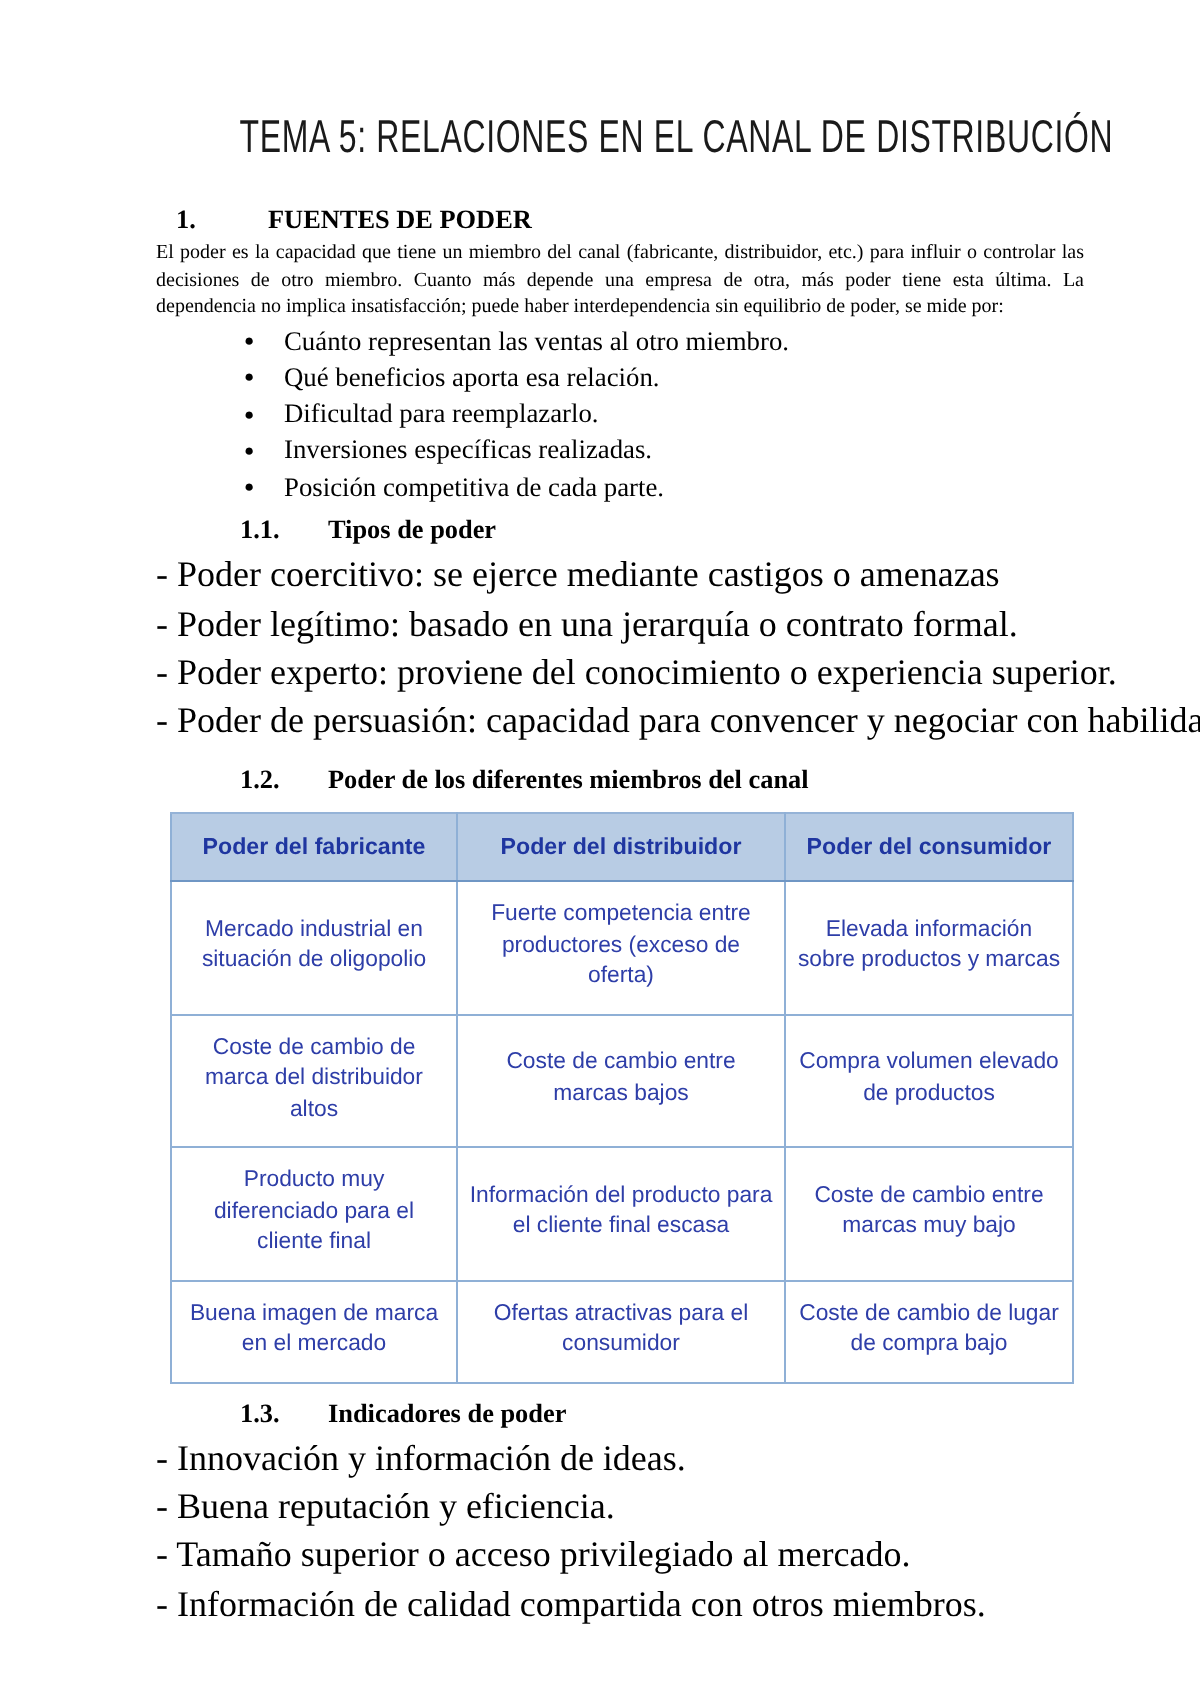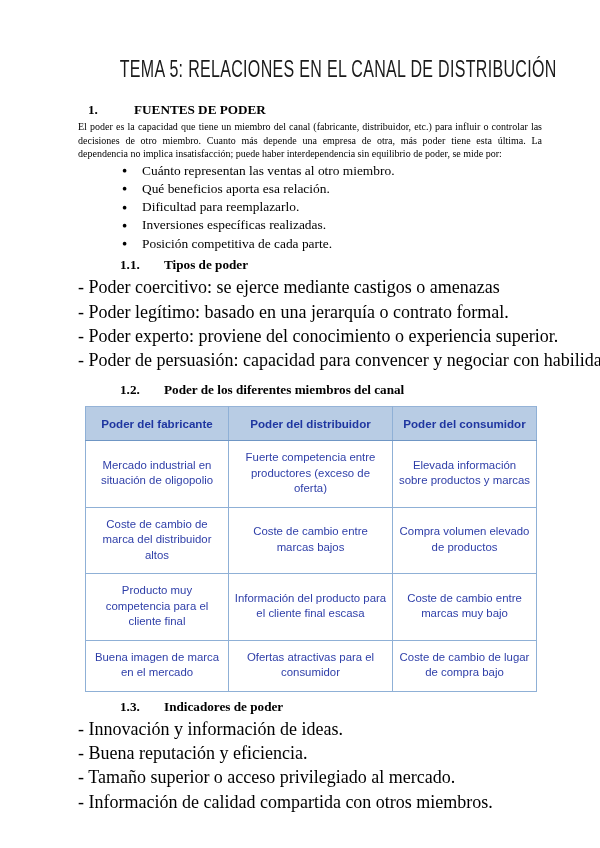--- a/index.html
+++ b/index.html
@@ -204,21 +204,21 @@
             <td>Mercado industrial en situación de oligopolio</td>
             <td>Fuerte competencia entre productores (exceso de oferta)</td>
             <td>Elevada información sobre productos y marcas</td>
           </tr>
           <tr>
             <td>Coste de cambio de marca del distribuidor altos</td>
             <td>Coste de cambio entre marcas bajos</td>
             <td>Compra volumen elevado de productos</td>
           </tr>
           <tr>
-            <td>Producto muy competencia para el cliente final</td>
+            <td>Producto muy diferenciado para el cliente final</td>
             <td>Información del producto para el cliente final escasa</td>
             <td>Coste de cambio entre marcas muy bajo</td>
           </tr>
           <tr class="row-last">
             <td>Buena imagen de marca en el mercado</td>
             <td>Ofertas atractivas para el consumidor</td>
             <td>Coste de cambio de lugar de compra bajo</td>
           </tr>
         </tbody>
       </table>

